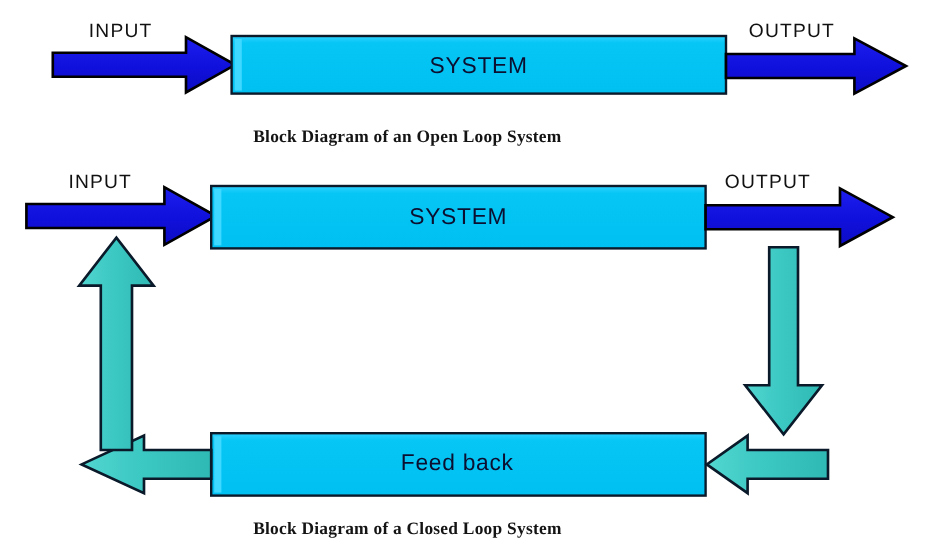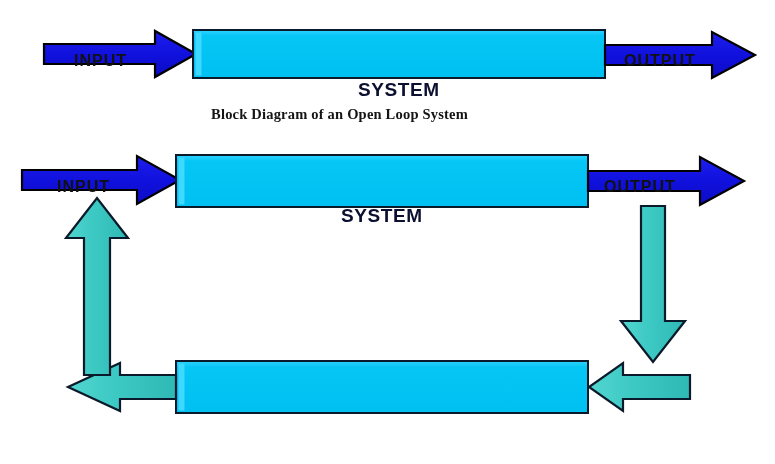--- a/index.html
+++ b/index.html
@@ -23,25 +23,24 @@
   }
   .svg-layer {
     position: absolute;
     left: 0; top: 0;
     width: 775px;
     height: 464px;
   }
   .lbl {
     position: absolute;
     font-family: "Liberation Sans", sans-serif;
-    font-weight: bold;
+    font-weight: normal;
     color: #0a0a28;
     white-space: nowrap;
     letter-spacing: 0.5px;
-    margin-top: 34px;
   }
   .lbl-io {
     font-size: 16px;
     color: #111111;
     letter-spacing: 1px;
   }
   .lbl-block {
     font-size: 19px;
     color: #0c1030;
     letter-spacing: 0.6px;
@@ -136,15 +135,17 @@
   <div class="lbl lbl-io" style="left:624px; top:18px;">OUTPUT</div>
 
   <div class="caption" style="left:0; top:106px;">Block Diagram of an Open Loop System</div>
 
   <div class="lbl lbl-io" style="left:57px; top:144px;">INPUT</div>
 
   <div class="lbl lbl-block" style="left:341px; top:171px;">SYSTEM</div>
 
   <div class="lbl lbl-io" style="left:604px; top:144px;">OUTPUT</div>
 
+  <div class="lbl lbl-block" style="left:334px; top:376px;">Feed back</div>
 
+  <div class="caption" style="left:0; top:433px;">Block Diagram of a Closed Loop System</div>
 
 </div>
 
 </body></html>

